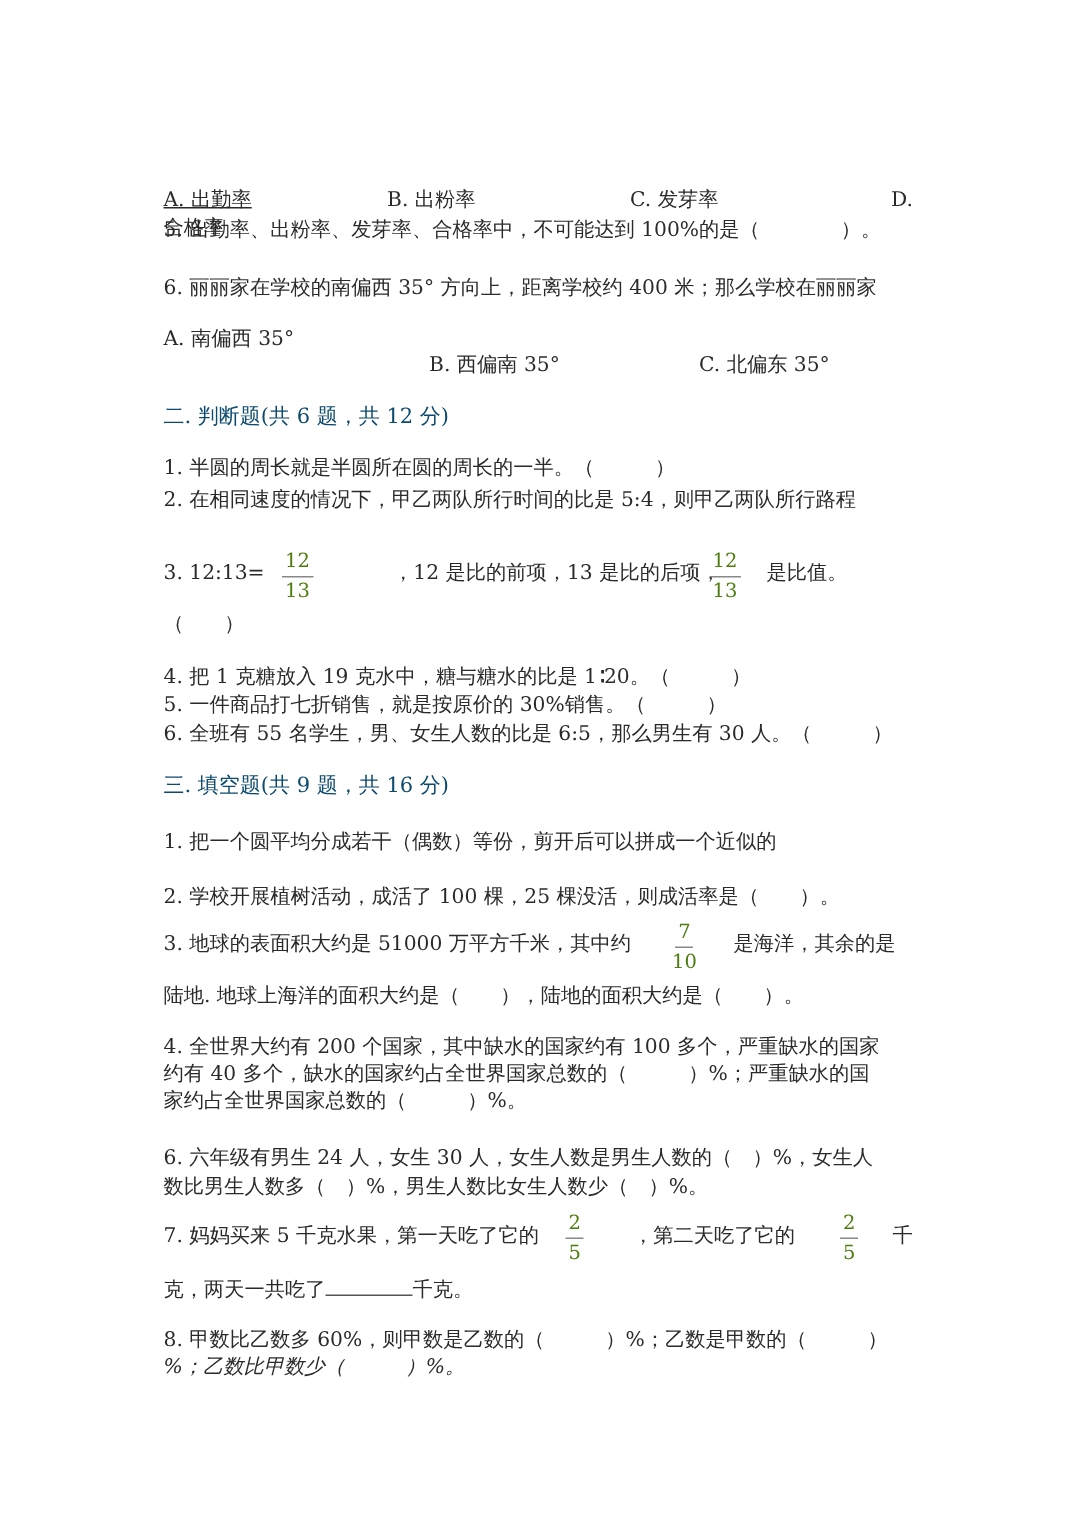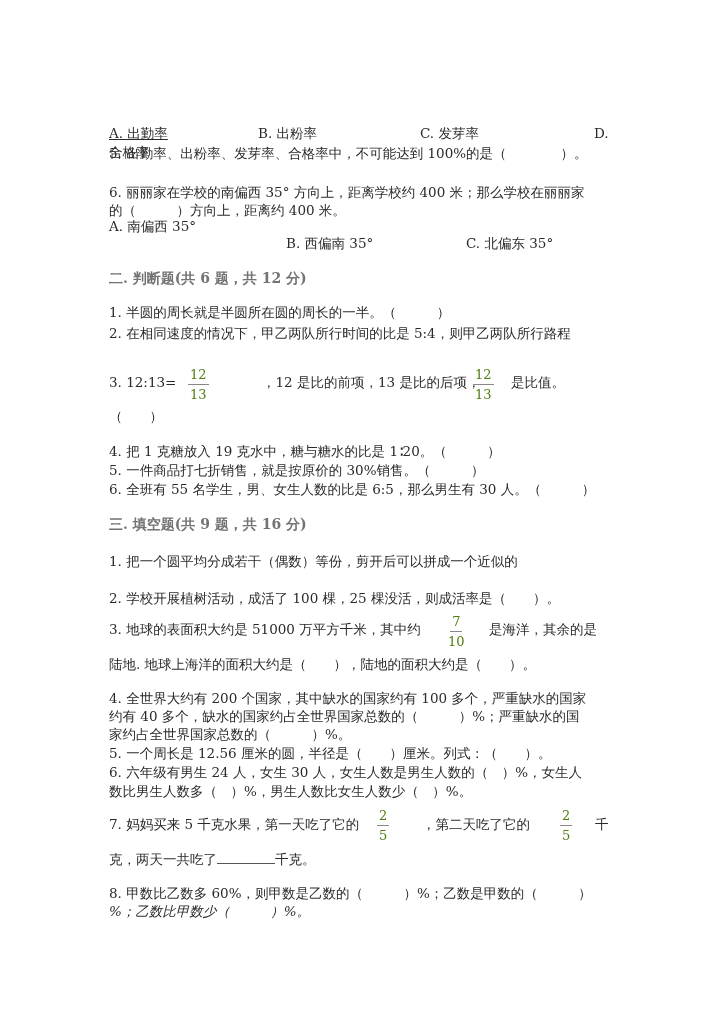--- a/index.html
+++ b/index.html
@@ -21,23 +21,23 @@
       left: 0; top: 0;
       width: 720px; height: 1018px;
     }
     .line {
       position: absolute;
       left: 109px;
       white-space: nowrap;
       line-height: 20px;
     }
     .heading {
-      font-weight: bold;
+      font-weight: normal;
       font-size: 14px;
-      color: #737373;
+      color: #0c4a6e;
     }
     .opt {
       position: absolute;
       white-space: nowrap;
       line-height: 20px;
     }
     .frac {
       position: absolute;
       display: inline-flex;
       flex-direction: column;
@@ -72,21 +72,20 @@
 <div class="page">
 
   <div class="line" style="top:143px;">5. 出勤率、出粉率、发芽率、合格率中，不可能达到 100%的是（　　　　）。</div>
   <div class="opt" style="left:109px; top:123px; top:123px;text-decoration:underline;">A. 出勤率</div>
   <div class="opt" style="left:258px; top:123px;">B.  出粉率</div>
   <div class="opt" style="left:420px; top:123px;">C.  发芽率</div>
   <div class="opt" style="left:594px; top:123px;">D.</div>
   <div class="line" style="top:142px;">合格率</div>
 
   <div class="line" style="top:182px;">6. 丽丽家在学校的南偏西 35° 方向上，距离学校约 400 米；那么学校在丽丽家</div>
-  <div class="line" style="top:200px;">的（　　　）方向上，距离约 400 米。</div>
   <div class="opt" style="left:109px; top:216px;">A. 南偏西 35°</div>
   <div class="opt" style="left:286px; top:233px;">B. 西偏南 35°</div>
   <div class="opt" style="left:466px; top:233px;">C. 北偏东 35°</div>
 
   <div class="line heading" style="top:268px;">二. 判断题(共 6 题，共 12 分)</div>
   <div class="line" style="top:302px;">1. 半圆的周长就是半圆所在圆的周长的一半。（　　　）</div>
   <div class="line" style="top:323px;">2. 在相同速度的情况下，甲乙两队所行时间的比是 5:4，则甲乙两队所行路程</div>
 
   <div class="seg" style="left:109px; top:372px;">3. 12:13=</div>
   <div class="frac" style="left:188px; top:367px;">
@@ -113,21 +112,20 @@
   <div class="frac" style="left:448px; top:614px;">
     <span class="num">7</span>
     <span class="den">10</span>
   </div>
   <div class="seg" style="left:489px; top:619px;">是海洋，其余的是</div>
   <div class="line" style="top:654px;">陆地. 地球上海洋的面积大约是（　　），陆地的面积大约是（　　）。</div>
 
   <div class="line" style="top:688px;">4. 全世界大约有 200 个国家，其中缺水的国家约有 100 多个，严重缺水的国家</div>
   <div class="line" style="top:706px;">约有 40 多个，缺水的国家约占全世界国家总数的（　　　）%；严重缺水的国</div>
   <div class="line" style="top:724px;">家约占全世界国家总数的（　　　）%。</div>
-  <div class="line" style="top:743px;">5. 一个周长是 12.56 厘米的圆，半径是（　　）厘米。列式：（　　）。</div>
   <div class="line" style="top:762px;">6. 六年级有男生 24 人，女生 30 人，女生人数是男生人数的（　）%，女生人</div>
   <div class="line" style="top:781px;">数比男生人数多（　）%，男生人数比女生人数少（　）%。</div>
 
   <div class="seg" style="left:109px; top:814px;">7. 妈妈买来 5 千克水果，第一天吃了它的</div>
   <div class="frac" style="left:377px; top:808px;">
     <span class="num">2</span>
     <span class="den">5</span>
   </div>
   <div class="seg" style="left:422px; top:814px;">，第二天吃了它的</div>
   <div class="frac" style="left:560px; top:808px;">

